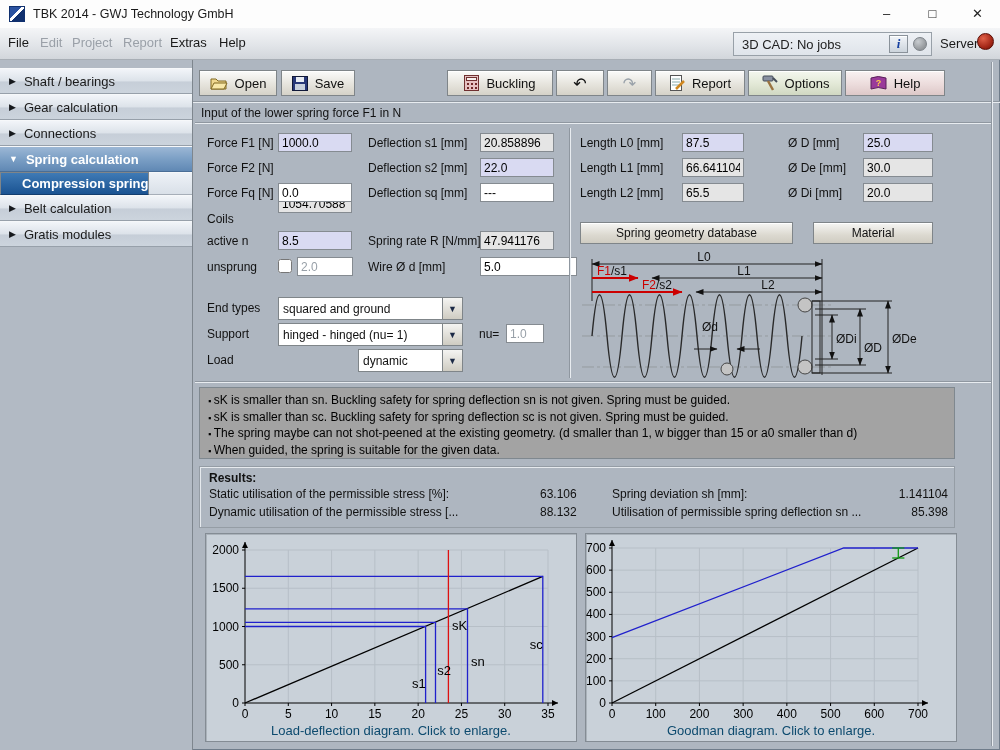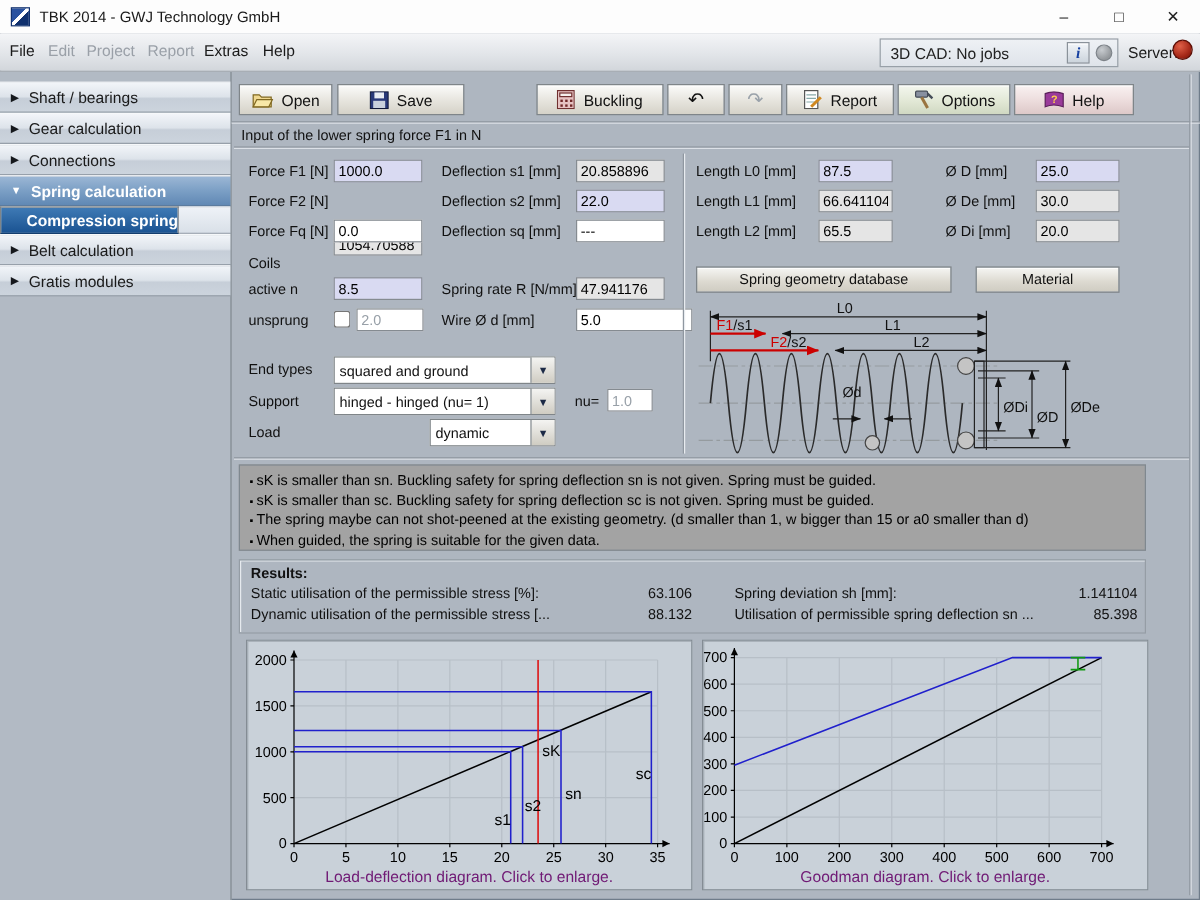--- a/index.html
+++ b/index.html
@@ -74,21 +74,21 @@
   
   .warnbox { left:199px; top:387px; width:756px; height:72px; background:#a3a3a3; border:1px solid #7f888f; padding:5px 8px; }
   .warn-line { font-size:12px; line-height:15.5px; color:#000; white-space:nowrap; }
   .warn-line::before { content:"▪ "; font-size:9px; }
   .results { left:199px; top:466px; width:756px; height:62px; border:1px solid #959da5; box-shadow:inset 1px 1px 0 #e6eaee; }
   .res-title { left:209px; top:471px; font-size:12px; font-weight:bold; }
   .res-cell { font-size:12px; white-space:nowrap; }
 
   
   .chartpanel { top:533px; width:372px; height:209px; background:#c9d1d9; border:1px solid #848c94; box-shadow:inset 1px 1px 0 #aab2ba; }
-  .chart-caption { position:absolute; bottom:3px; left:0; width:100%; text-align:center; font-size:13px; color:#701a75; }
+  .chart-caption { position:absolute; bottom:3px; left:0; width:100%; text-align:center; font-size:13px; color:#0c4a6e; }
   svg text { font-family:"Liberation Sans",sans-serif; }
 
   
   #spring-drawing text { font-size:12px; fill:#111; }
   #spring-drawing .red { fill:#cc0000; }
   .dl { stroke:#222; stroke-width:1; fill:none; }
   .cl { stroke:#959b9f; stroke-width:1; stroke-dasharray:12 3 3 3; }
   .coil { stroke:#2a2a2a; stroke-width:1.4; fill:none; }
   .wire { fill:#c4c4c4; stroke:#444; }
 </style>
@@ -151,21 +151,21 @@
     </div>
 </div>
 
 <div class="a tbtn" style="left:199px;width:78px;">
   <svg width="18" height="14">
       <path d="M1,13 L1,3 L6,3 L8,5 L16,5 L16,13 z" fill="#f0d890" stroke="#806820"></path>
       <path d="M1,13 L4,7 L17,7 L14,13 z" fill="#f8e8a8" stroke="#806820"></path>
     </svg>
   <span>Open</span>
 </div>
-<div class="a tbtn" style="left:281px;width:106px;">
+<div class="a tbtn" style="left:281px;width:74px;">
   <svg width="16" height="15">
       <rect x="0.5" y="0.5" width="15" height="14" fill="#283878" stroke="#101838"></rect>
       <rect x="4" y="1" width="8" height="5" fill="#e8ecf2"></rect>
       <rect x="3" y="8" width="10" height="6" fill="#c8d0dc"></rect>
     </svg>
   <span>Save</span>
 </div>
 <div class="a tbtn" style="left:447px;width:106px;">
   <svg width="15" height="16">
       <rect x="0.5" y="0.5" width="14" height="15" fill="#e6c2c2" stroke="#703030"></rect>

